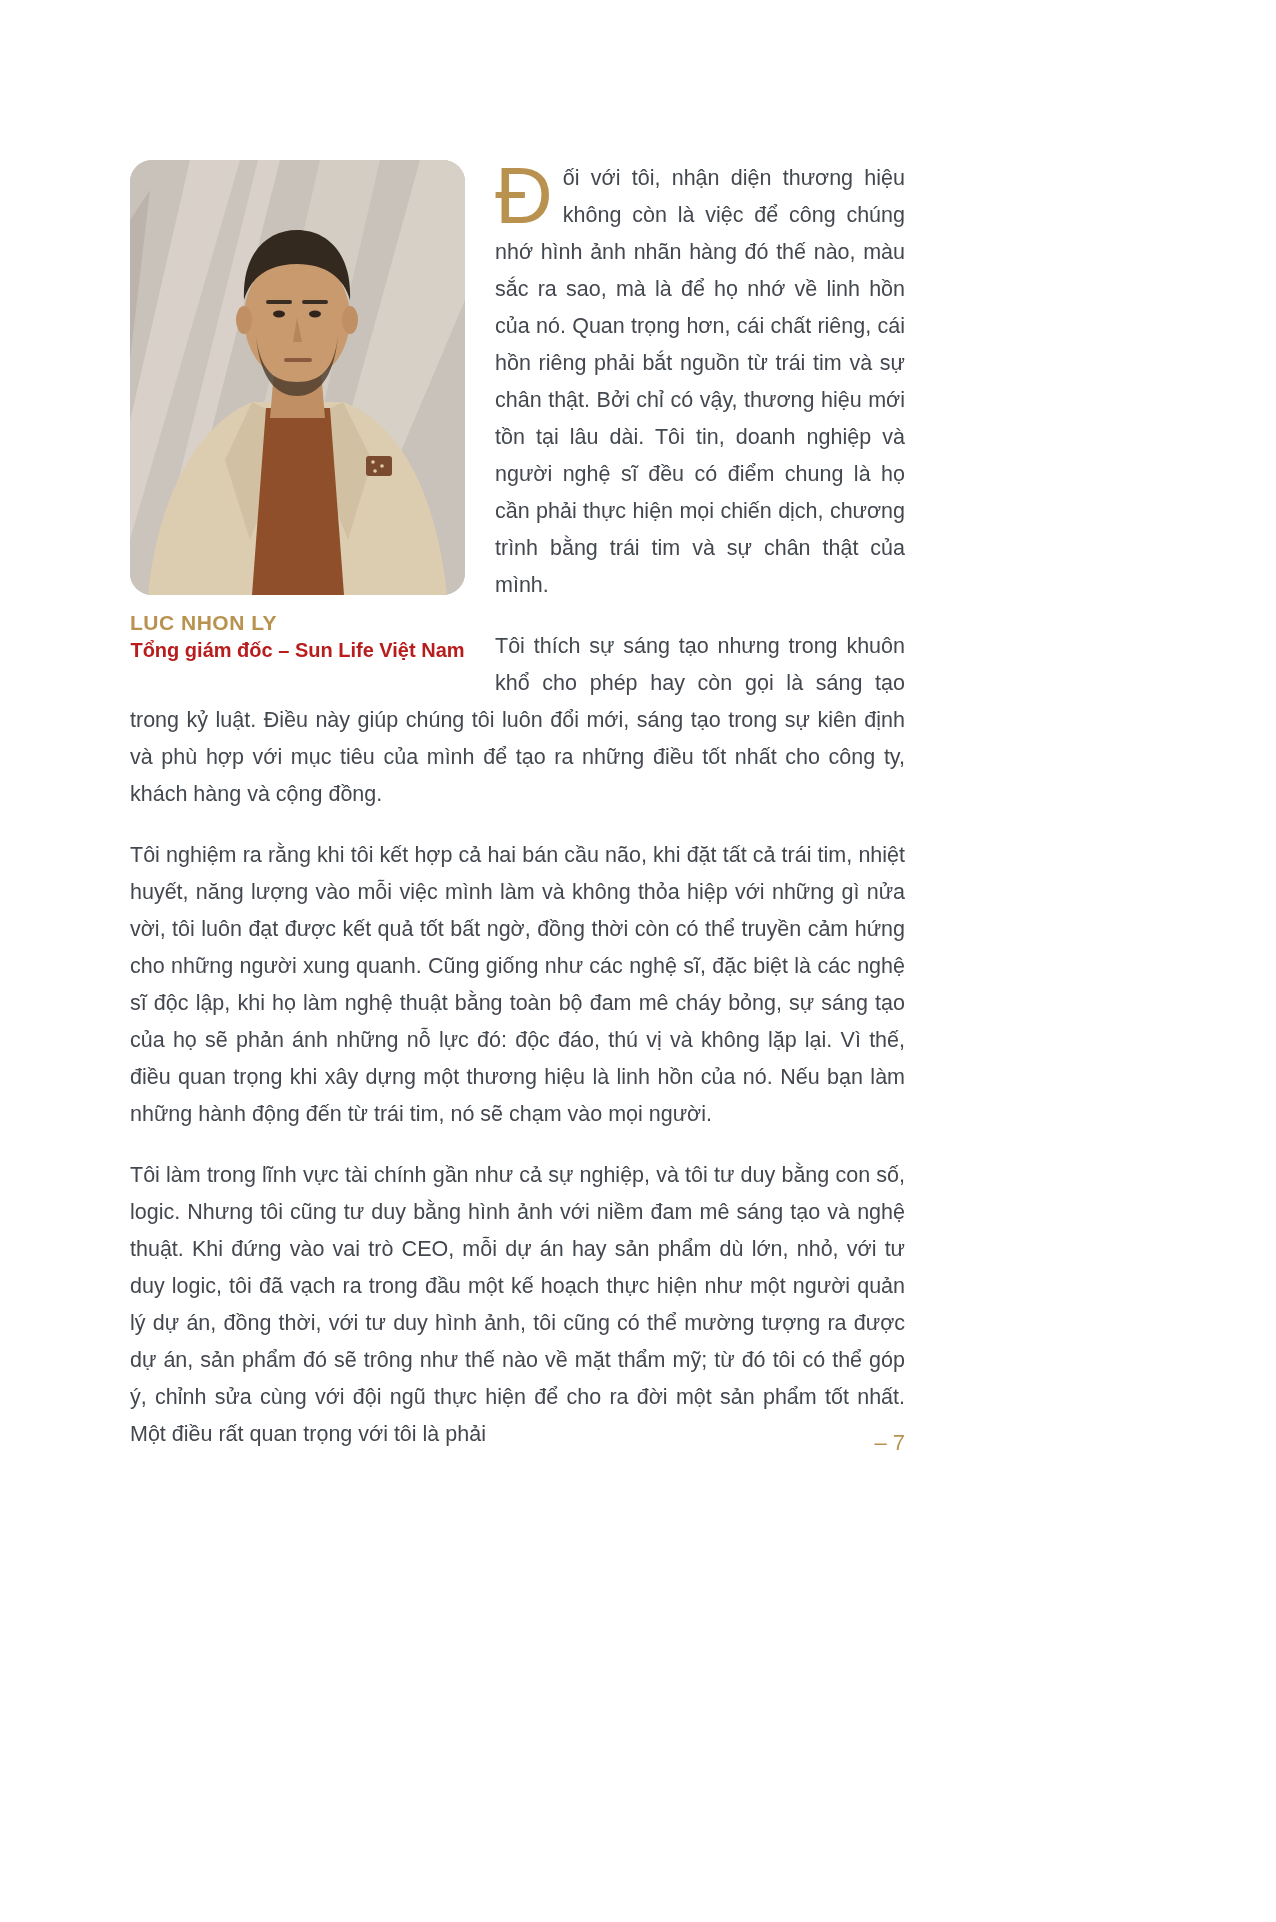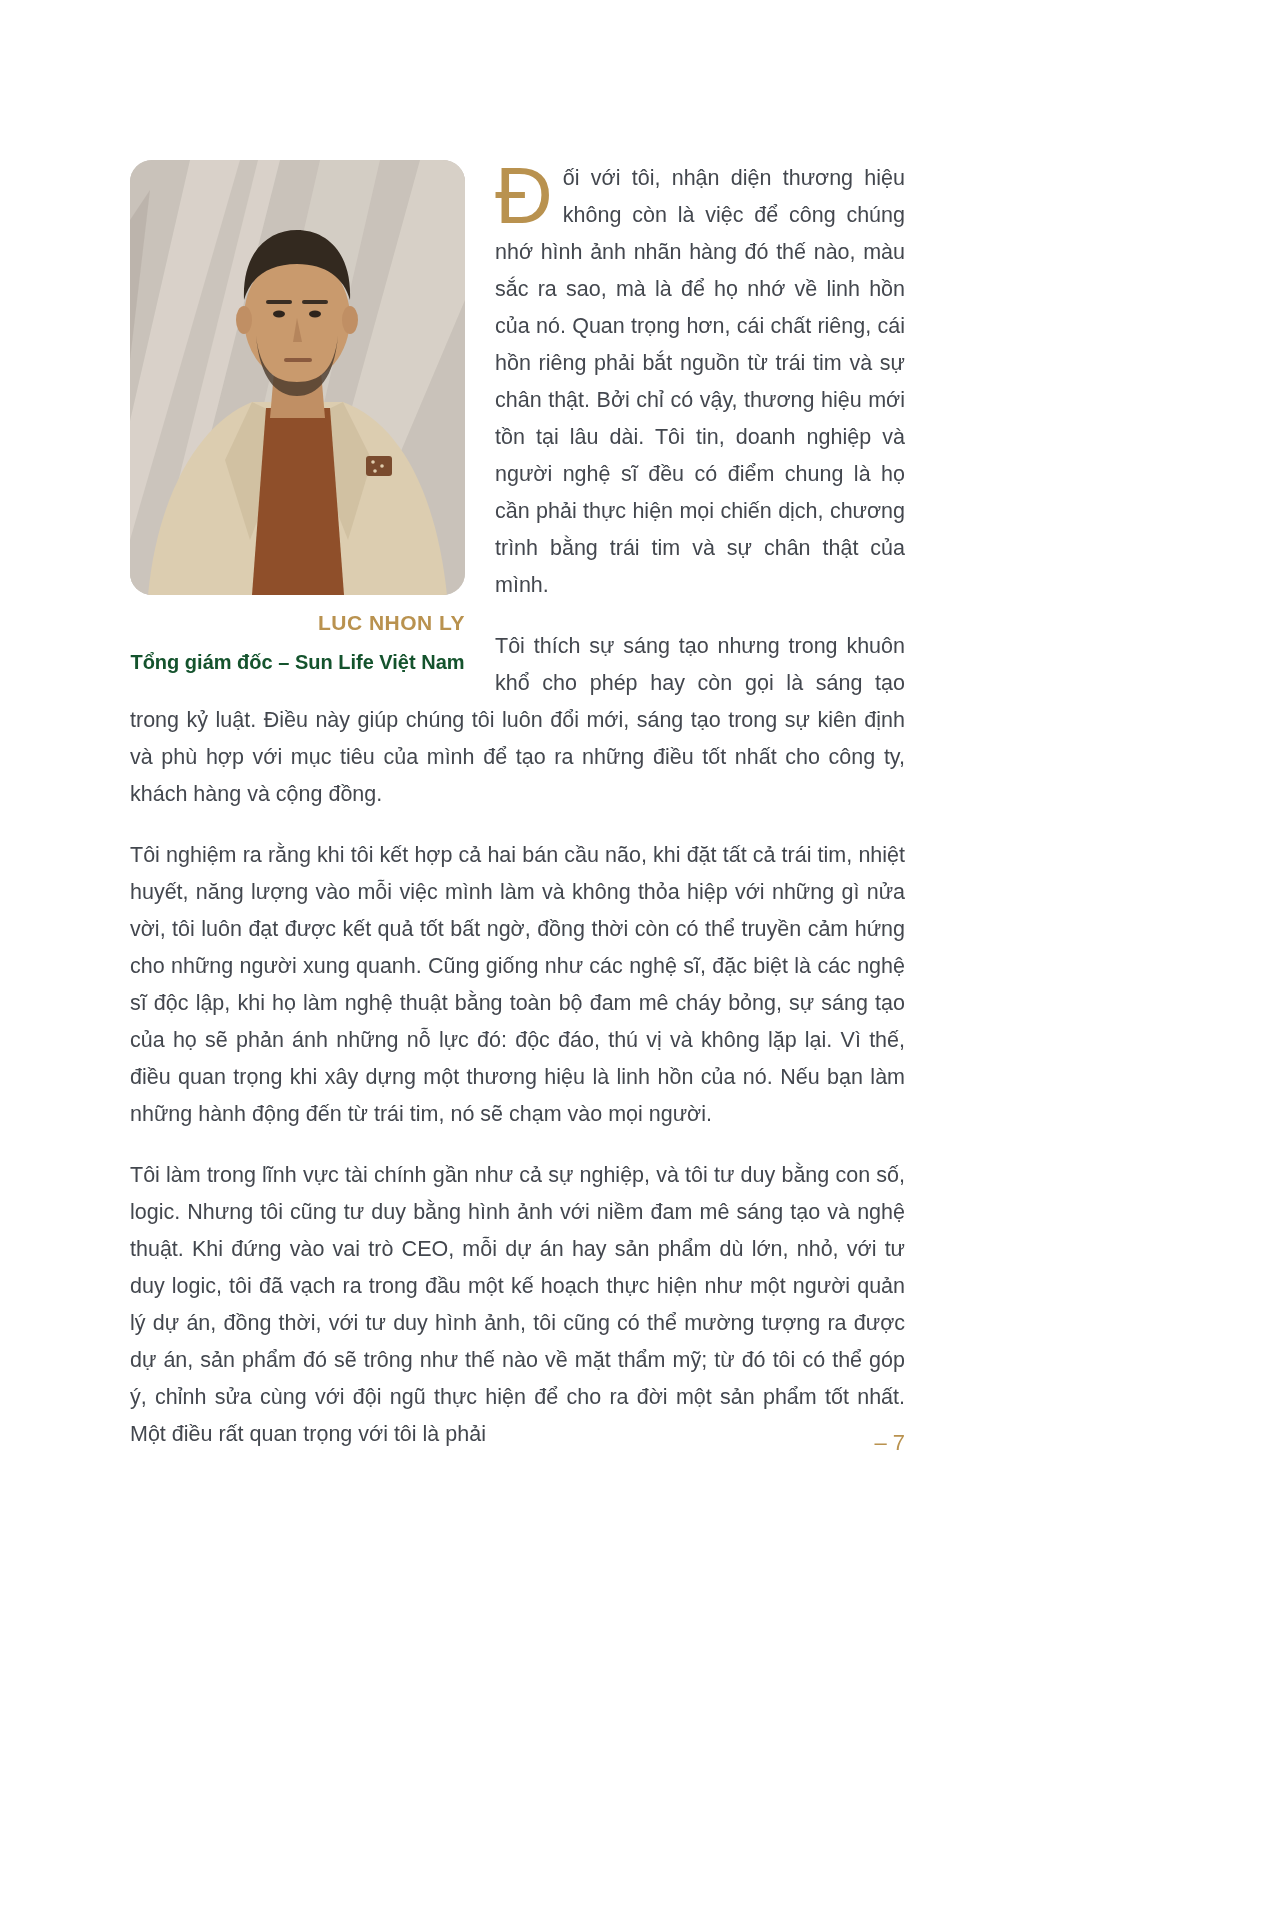--- a/index.html
+++ b/index.html
@@ -43,32 +43,32 @@
   .portrait-photo {
     width: 335px;
     height: 435px;
     border-radius: 22px;
     overflow: hidden;
     background: #ccc5bd;
   }
   .portrait-photo svg { display: block; }
   .caption-name {
     margin-top: 16px;
-    text-align: right;
+    text-align: left;
     font-size: 21px;
     font-weight: bold;
     letter-spacing: 0.5px;
     color: #b9924f;
   }
   .caption-title {
-    margin-top: 16px;
+    margin-top: 4px;
     text-align: center;
     font-size: 20px;
     font-weight: bold;
-    color: #14532d;
+    color: #b91c1c;
   }
   .para {
     margin: 0 0 24px 0;
     font-size: 21.5px;
     line-height: 37px;
     text-align: justify;
     color: #43474e;
   }
   .dropcap {
     float: left;

